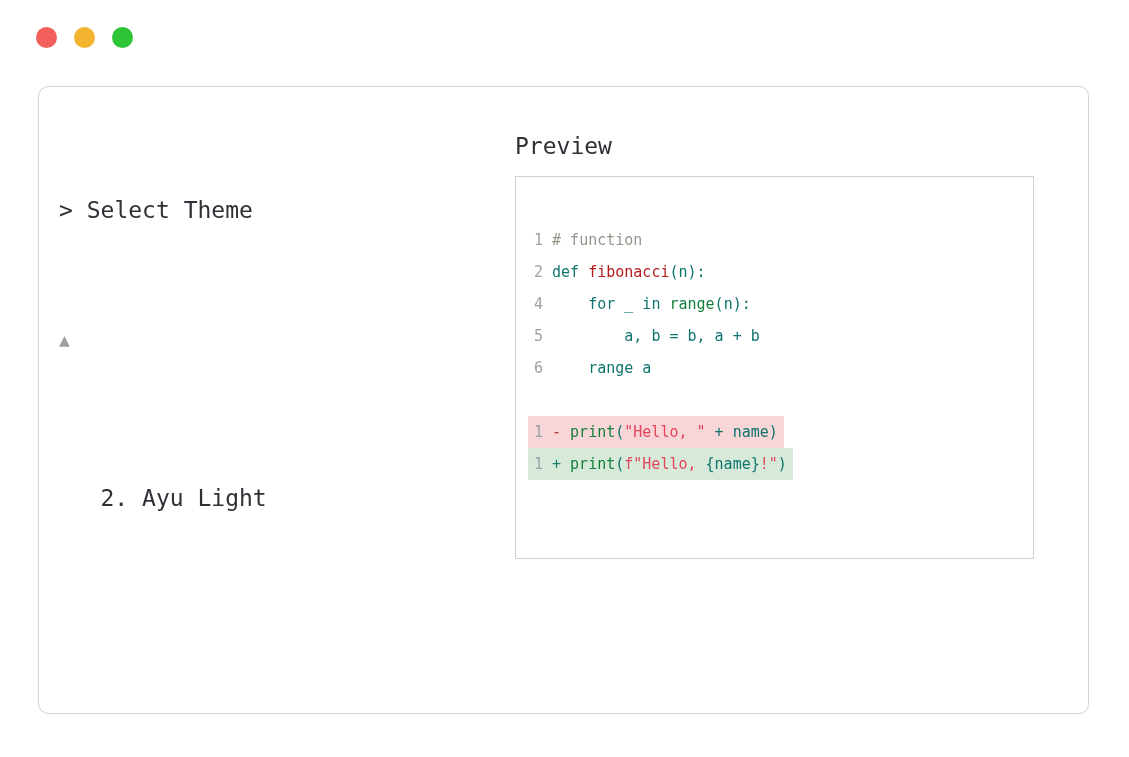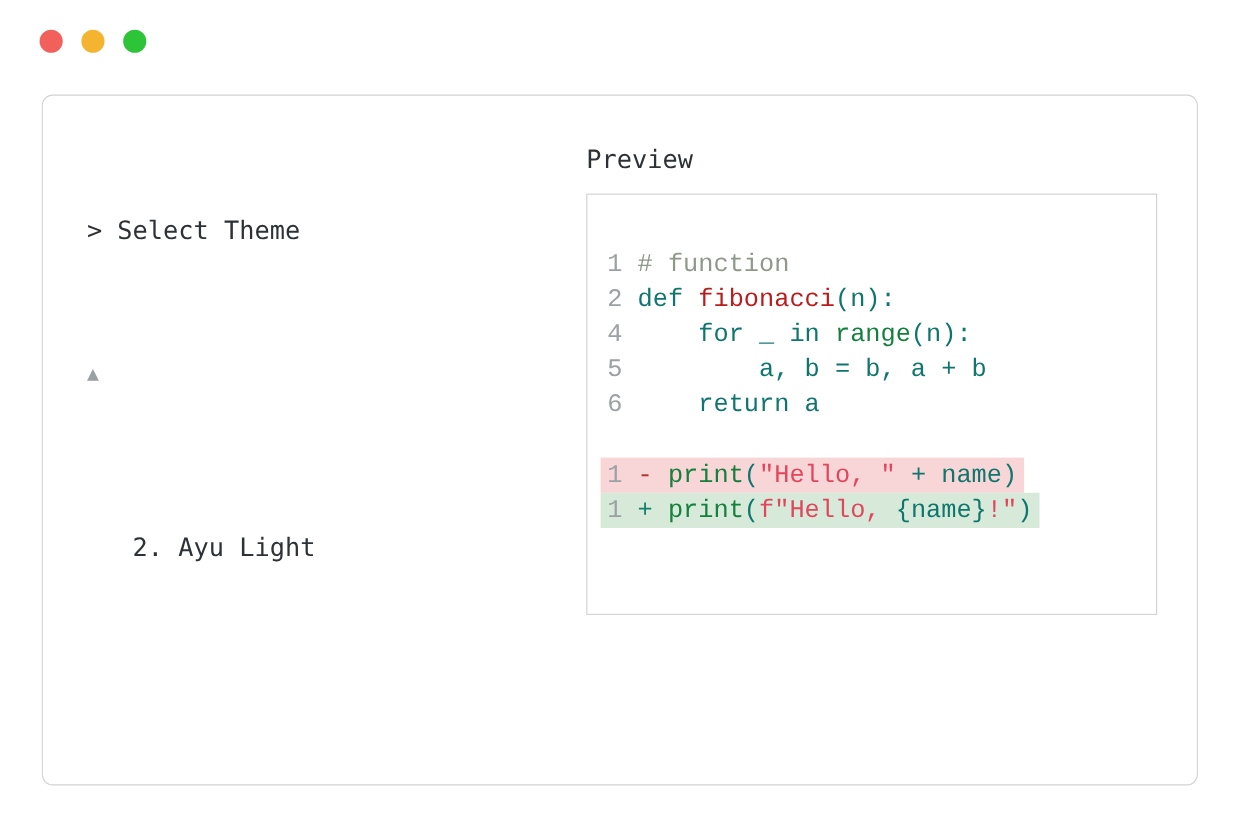--- a/index.html
+++ b/index.html
@@ -12,38 +12,38 @@
   .light.red{background:#f2605c;}
   .light.yellow{background:#f4b42f;}
   .light.green{background:#2dc437;}
 
   
   .panel{position:absolute;left:38px;top:86px;width:1051px;height:628px;
          box-sizing:border-box;border:1.5px solid #d4d4d4;border-radius:10px;background:#fff;}
 
   .content{position:absolute;left:20px;top:43px;font-size:23px;line-height:32px;
            color:#2e3236;white-space:pre;}
-  .row{height:32px;margin-left:20px;}
+  .row{height:32px;}
 
   .caret{color:#2e3236;}
   .title{padding-left:1ch;}
 
   .arrow-up span{color:#9ba0a3;font-size:18px;}
 
   .marker{display:inline-block;width:2ch;color:#15807b;}
   .num{display:inline-block;width:3ch;text-align:right;}
   .name{padding-left:1ch;}
   .variant{padding-left:1ch;}
 
   
-  .preview-col{position:absolute;left:494px;top:43px;}
+  .preview-col{position:absolute;left:476px;top:43px;}
   .preview-label{font-size:23px;line-height:32px;color:#2e3236;}
   .preview-box{margin-top:14px;width:519px;height:383px;box-sizing:border-box;
                border:1.5px solid #d0d0d0;background:#fff;padding:47px 0 0 18px;overflow:hidden;}
-  .code-line{font-size:23px;line-height:32px;white-space:pre;color:#2e3236;height:32px;font-family:Liberation Mono, monospace;}
+  .code-line{font-size:15px;line-height:32px;white-space:pre;color:#2e3236;height:32px;}
   .lnum{color:#9ca1a5;padding-right:1ch;}
   .cm{color:#8f988a;}
   .fn{color:#b91c1c;}
   .numlit{color:#14808a;}
   .bi{color:#15803d;}
   .str{color:#e2455c;}
   .pl{color:#0f766e;margin-top:41px;}
   .diff-bg{display:inline-block;padding:0 6px;margin-left:-6px;}
   .removed{background:#f8d5d6;}
   .added{background:#d7ead9;}
@@ -102,21 +102,21 @@
 
       <div class="code-line"><span class="lnum">1</span><span class="cm"># function</span></div>
 
       <div class="code-line"><span class="lnum">2</span><span class="pl">def </span><span class="fn">fibonacci</span><span class="pl">(n):</span></div>
 
 
       <div class="code-line"><span class="lnum">4</span><span class="pl">    for _ in </span><span class="bi">range</span><span class="pl">(n):</span></div>
 
       <div class="code-line"><span class="lnum">5</span><span class="pl">        a, b = b, a + b</span></div>
 
-      <div class="code-line"><span class="lnum">6</span><span class="pl">    return a</span></div>
+      <div class="code-line"><span class="lnum">6</span><span class="pl">    range a</span></div>
 
       <div class="code-line"></div>
 
       <div class="code-line"><span class="diff-bg removed"><span class="lnum" style="padding-right:0">1</span><span class="sign sign-minus">-</span><span class="bi">print</span><span class="pl">(</span><span class="str">"Hello, "</span><span class="pl"> + name)</span></span></div>
 
       <div class="code-line"><span class="diff-bg added"><span class="lnum" style="padding-right:0">1</span><span class="sign sign-plus">+</span><span class="bi">print</span><span class="pl">(</span><span class="str">f"Hello, </span><span class="pl">{name}</span><span class="str">!"</span><span class="pl">)</span></span></div>
 
     </div>
   </div>
 

